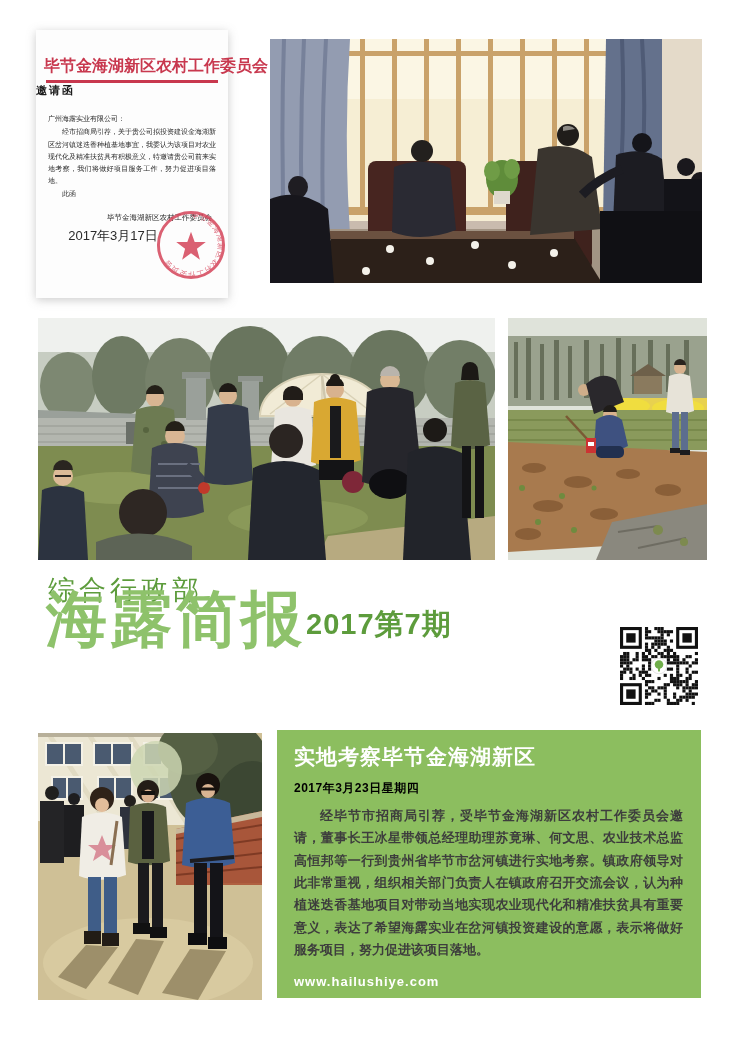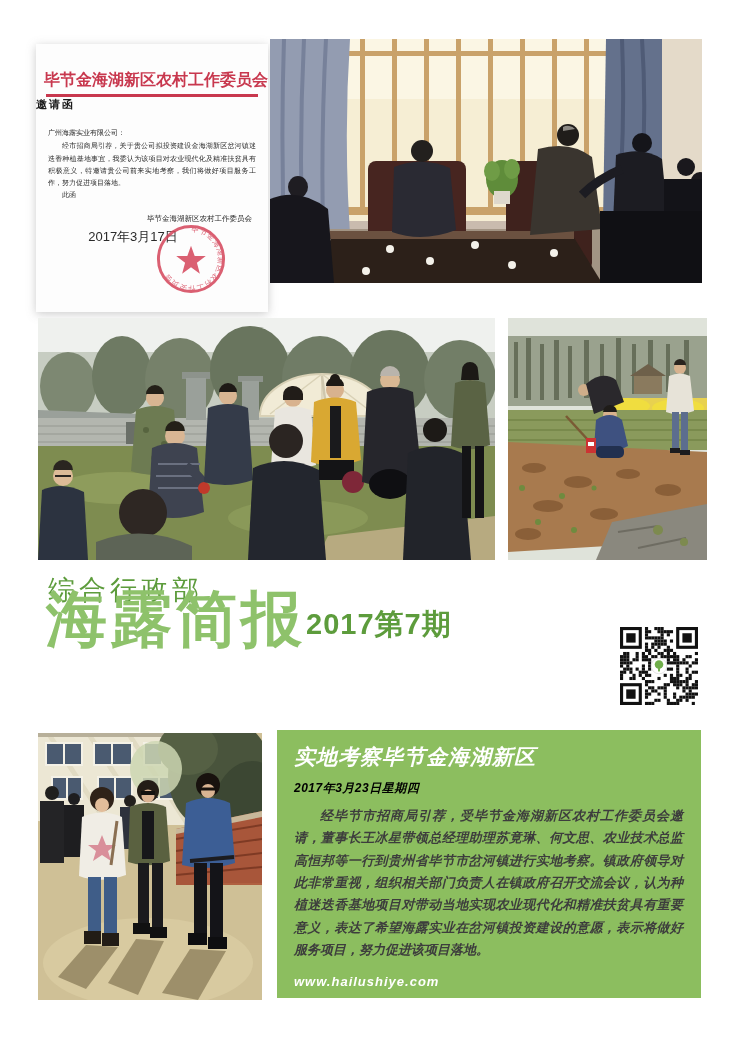--- a/index.html
+++ b/index.html
@@ -5,21 +5,21 @@
   * { margin:0; padding:0; box-sizing:border-box; }
   html,body { background:#ffffff; }
   body {
     width:740px; height:1047px; position:relative; overflow:hidden;
     font-family:"Liberation Sans","DejaVu Sans",sans-serif;
   }
   .page { position:absolute; inset:0; background:#ffffff; }
 
   
   .letter {
-    position:absolute; left:36px; top:44px; width:232px; height:268px;
+    position:absolute; left:36px; top:30px; width:192px; height:268px;
     background:#fdfdfd; box-shadow:0 2px 9px rgba(110,110,110,.35);
   }
   .letter-header {
     margin:27px 8px 0; text-align:center; font-size:16px; font-weight:bold;
     color:#c8384e; line-height:1.15; letter-spacing:0px; white-space:nowrap;
   }
   .letter-rule { height:3px; background:#c8384e; margin:5px 10px 0; }
   .letter-title { text-align:left; font-size:11px; font-weight:bold; color:#1c1c1c; letter-spacing:2px; }
   .letter-salutation { margin:16px 12px 0; font-size:7px; color:#2a2a2a; }
   .letter-body {
@@ -46,21 +46,21 @@
   .title-row { position:absolute; left:46px; top:584px; display:flex; align-items:flex-end; }
   .main-title { font-size:61px; font-weight:bold; color:#8ec26b; letter-spacing:4px; line-height:1.15; }
   .issue { font-size:29px; font-weight:bold; color:#5d9c3c; padding-bottom:9px; letter-spacing:1px; }
 
   .qr { position:absolute; left:620px; top:627px; width:78px; height:78px; background:#ffffff; }
   .qr svg { width:100%; height:100%; display:block; }
 
   
   .article {
     position:absolute; left:277px; top:730px; width:424px; height:268px;
-    background:#8cbe5f; padding:13px 18px 12px 17px;font-style:italic;
+    background:#8cbe5f; padding:13px 18px 12px 17px;
   }
   .article-title { font-size:21px; font-weight:bold; color:#ffffff; letter-spacing:1px; }
   .article-date  { font-size:12px; font-weight:bold; color:#000000; margin-top:9px; letter-spacing:.5px; }
   .article-body  {
     font-size:13px; font-weight:bold; color:#3d3d3d; line-height:1.72;
     text-indent:2em; margin-top:8px; text-align:justify;
   }
   .website { position:absolute; left:17px; bottom:9px; font-size:13px; font-weight:bold; color:#ffffff; letter-spacing:1px; }
 </style>
 </head>

